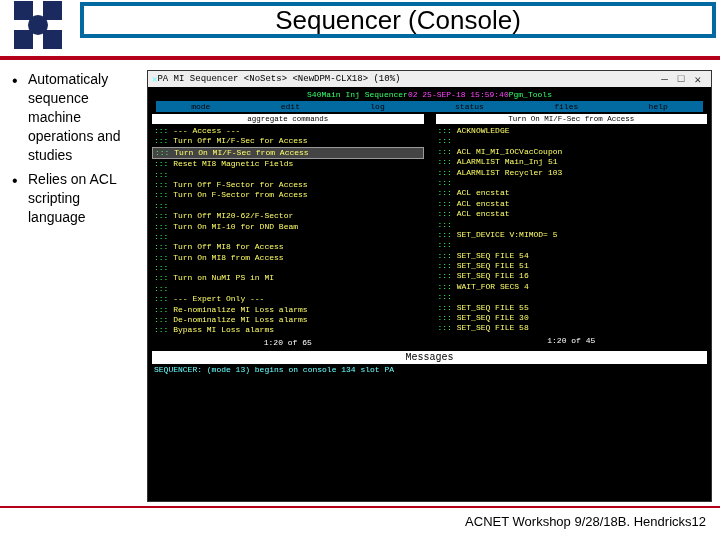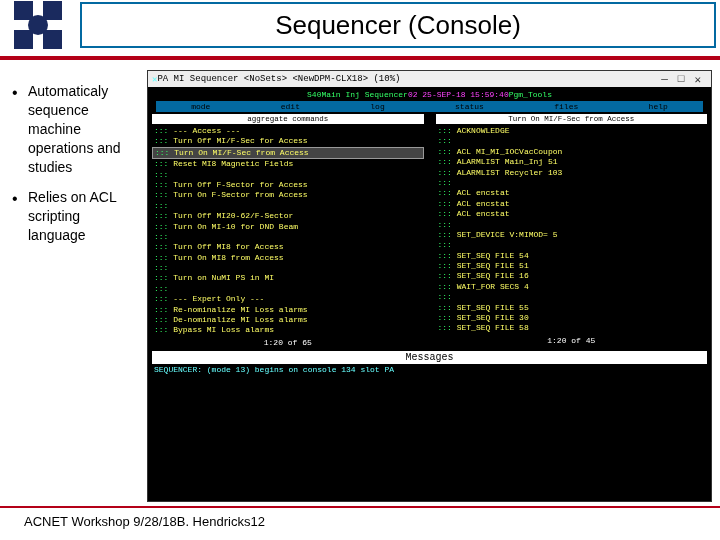--- a/index.html
+++ b/index.html
@@ -5,28 +5,28 @@
   * { margin: 0; padding: 0; box-sizing: border-box; }
   body { width: 720px; height: 540px; background: #fff; font-family: Arial, sans-serif; position: relative; overflow: hidden; }
 
   .logo { position: absolute; top: 0; left: 0; width: 75px; height: 50px; background: #fff; }
   .logo-shape { width: 48px; height: 48px; margin: 1px auto; background: #1a2a5e; position: relative; }
   .logo-shape::before, .logo-shape::after { content: ''; position: absolute; background: #fff; }
   .logo-shape::before { width: 48px; height: 10px; top: 19px; left: 0; }
   .logo-shape::after { width: 10px; height: 48px; left: 19px; top: 0; }
   .logo-inner { position: absolute; top: 14px; left: 14px; width: 20px; height: 20px; background: #1a2a5e; border-radius: 50%; z-index: 2; }
 
-  .title-bar { position: absolute; top: 2px; left: 80px; right: 4px; height: 46px; border: 2px solid #0369a1; display: flex; align-items: center; justify-content: center; font-size: 26px; background: #fff; }
+  .title-bar { position: absolute; top: 2px; left: 80px; right: 4px; height: 36px; border: 4px solid #0369a1; display: flex; align-items: center; justify-content: center; font-size: 26px; background: #fff; }
 
   .red-line { position: absolute; top: 56px; left: 0; right: 0; height: 4px; background: #b40018; }
 
   .content { position: absolute; top: 70px; left: 12px; right: 8px; bottom: 38px; display: flex; }
   .bullets { width: 135px; padding-right: 6px; font-size: 14px; line-height: 1.35; }
   .bullets ul { list-style: none; }
-  .bullets li { margin-bottom: 6px; padding-left: 16px; position: relative; margin-top: 12px; }
+  .bullets li { margin-bottom: 6px; padding-left: 16px; position: relative; }
   .bullets li::before { content: '•'; position: absolute; left: 0; top: 0; font-size: 16px; }
 
   .screenshot { flex: 1; background: #000; border: 1px solid #333; position: relative; overflow: hidden; font-family: 'Courier New', monospace; font-size: 8px; color: #fff; }
   .win-titlebar { height: 16px; background: #eee; color: #000; display: flex; align-items: center; padding: 0 4px; font-size: 9px; justify-content: space-between; }
   .win-titlebar .title-text { flex: 1; }
   .win-buttons { display: flex; gap: 10px; padding-right: 6px; color: #333; font-size: 11px; }
 
   .term { padding: 2px 4px; }
   .status-line { display: flex; justify-content: center; padding: 1px 0; }
   .green { color: #3f6; }
@@ -43,21 +43,21 @@
   .pane-line .grn { color: #3f6; }
   .sel-line { background: #444; border: 1px solid #999; }
   .counter { text-align: center; color: #fff; margin-top: 2px; }
 
   .msg-area { margin-top: 4px; }
   .msg-head { background: #fff; color: #000; text-align: center; padding: 1px; font-size: 10px; }
   .msg-line { color: #6ff; padding: 1px 2px; }
 
   .footer { position: absolute; bottom: 0; left: 0; right: 0; height: 34px; }
   .footer-line { height: 2px; background: #b40018; }
-  .footer-content { display: flex; justify-content: flex-start; align-items: center; padding: 6px 24px; font-size: 13px; }
+  .footer-content { display: flex; justify-content: flex-end; align-items: center; padding: 6px 14px; font-size: 13px; }
 </style>
 </head>
 <body>
 
 <div class="logo">
   <div class="logo-shape">
       <div class="logo-inner"></div>
     </div>
 </div>
 

